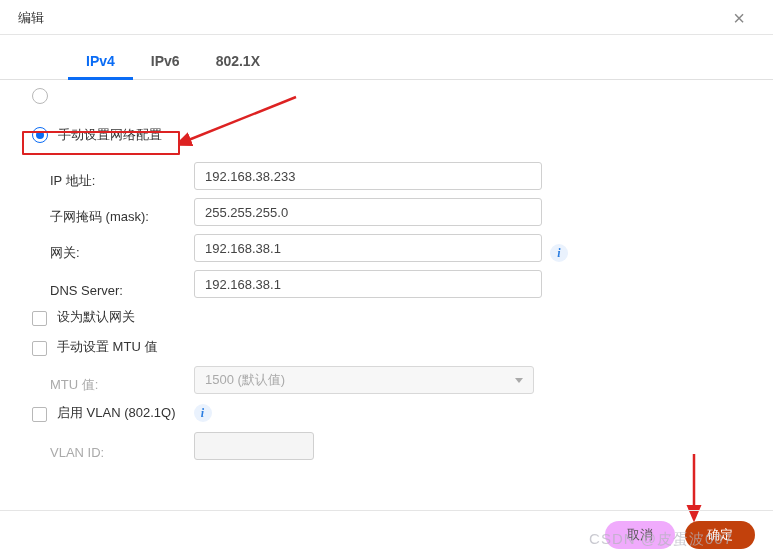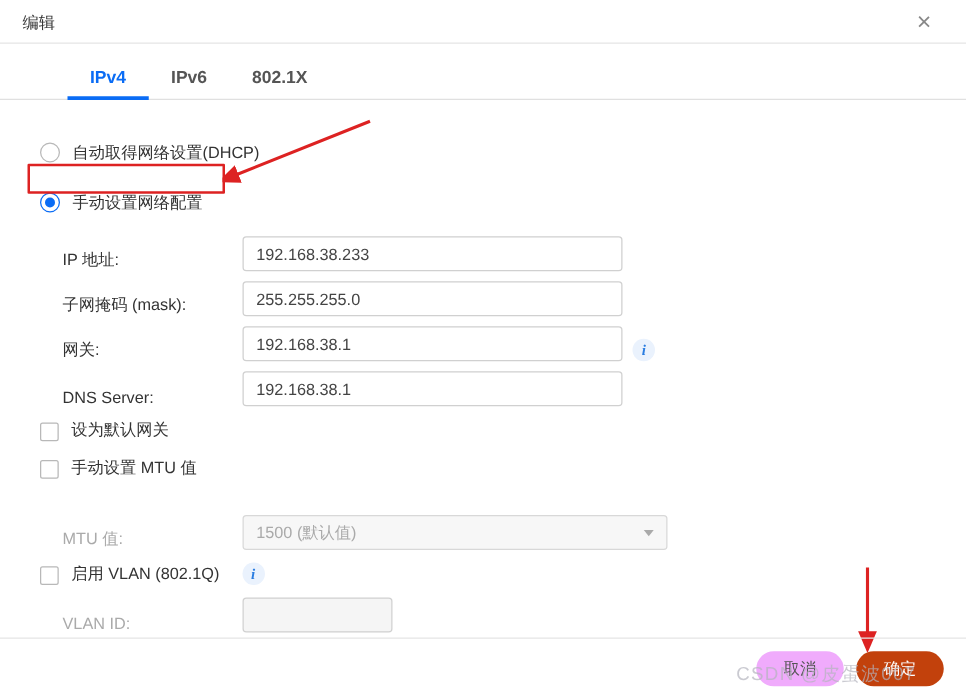--- a/index.html
+++ b/index.html
@@ -17,24 +17,24 @@
   display: flex;
   justify-content: space-between;
   align-items: center;
   padding: 8px 28px 6px 18px;
   border-bottom: 1px solid #e5e5e5;
 }
 .header-title { font-size: 13px; color: #333; }
 .close-x { font-size: 20px; color: #888; cursor: pointer; line-height: 1; }
 .tabs {
   display: flex;
-  padding: 10px 0 0 54px;
+  padding: 10px 0 0 68px;
   gap: 0;
   border-bottom: 1px solid #e0e0e0;
-  margin-bottom: 29px;
+  margin-bottom: 4px;
 }
 .tab {
   padding: 8px 18px 10px 18px;
   font-size: 14px;
   font-weight: 600;
   color: #555;
   cursor: pointer;
   position: relative;
 }
 .tab.active {
@@ -84,21 +84,21 @@
   padding: 4px 0;
 }
 .form-label {
   width: 170px;
   padding-left: 26px;
   color: #333;
   font-size: 13px;
 }
 .form-label.disabled { color: #aaa; }
 .form-input {
-  width: 304px;
+  width: 348px;
   height: 28px;
   padding: 0 10px;
   border: 1px solid #d0d0d0;
   border-radius: 3px;
   font-size: 13px;
   color: #444;
   background: #fff;
 }
 .form-input:disabled { background: #f5f5f5; color: #aaa; }
 .form-input.short { width: 120px; }
@@ -132,21 +132,20 @@
   width: 340px;
   height: 28px;
   border: 1px solid #d8d8d8;
   border-radius: 3px;
   background: #f7f7f7;
   display: flex;
   align-items: center;
   justify-content: space-between;
   padding: 0 10px;
   color: #aaa;
-  margin-top: 19px;
 }
 .caret-down {
   width: 0; height: 0;
   border-left: 4px solid transparent;
   border-right: 4px solid transparent;
   border-top: 5px solid #aaa;
 }
 .footer {
   position: absolute;
   bottom: 0; left: 0; right: 0;
@@ -192,21 +191,20 @@
 <div class="tabs">
   <div class="tab active">IPv4</div>
   <div class="tab">IPv6</div>
   <div class="tab">802.1X</div>
 </div>
 
 <div class="form-area">
 
   <div class="radio-row">
     <span class="radio"></span>
-    <span>自动取得网络设置(DHCP)</span>
   </div>
 
   <div class="radio-row" style="margin-bottom:10px;">
     <span class="radio checked"></span>
     <span>手动设置网络配置</span>
   </div>
 
   <div class="form-row">
     <div class="form-label">IP 地址:</div>
     <input class="form-input" value="192.168.38.233" style="">

